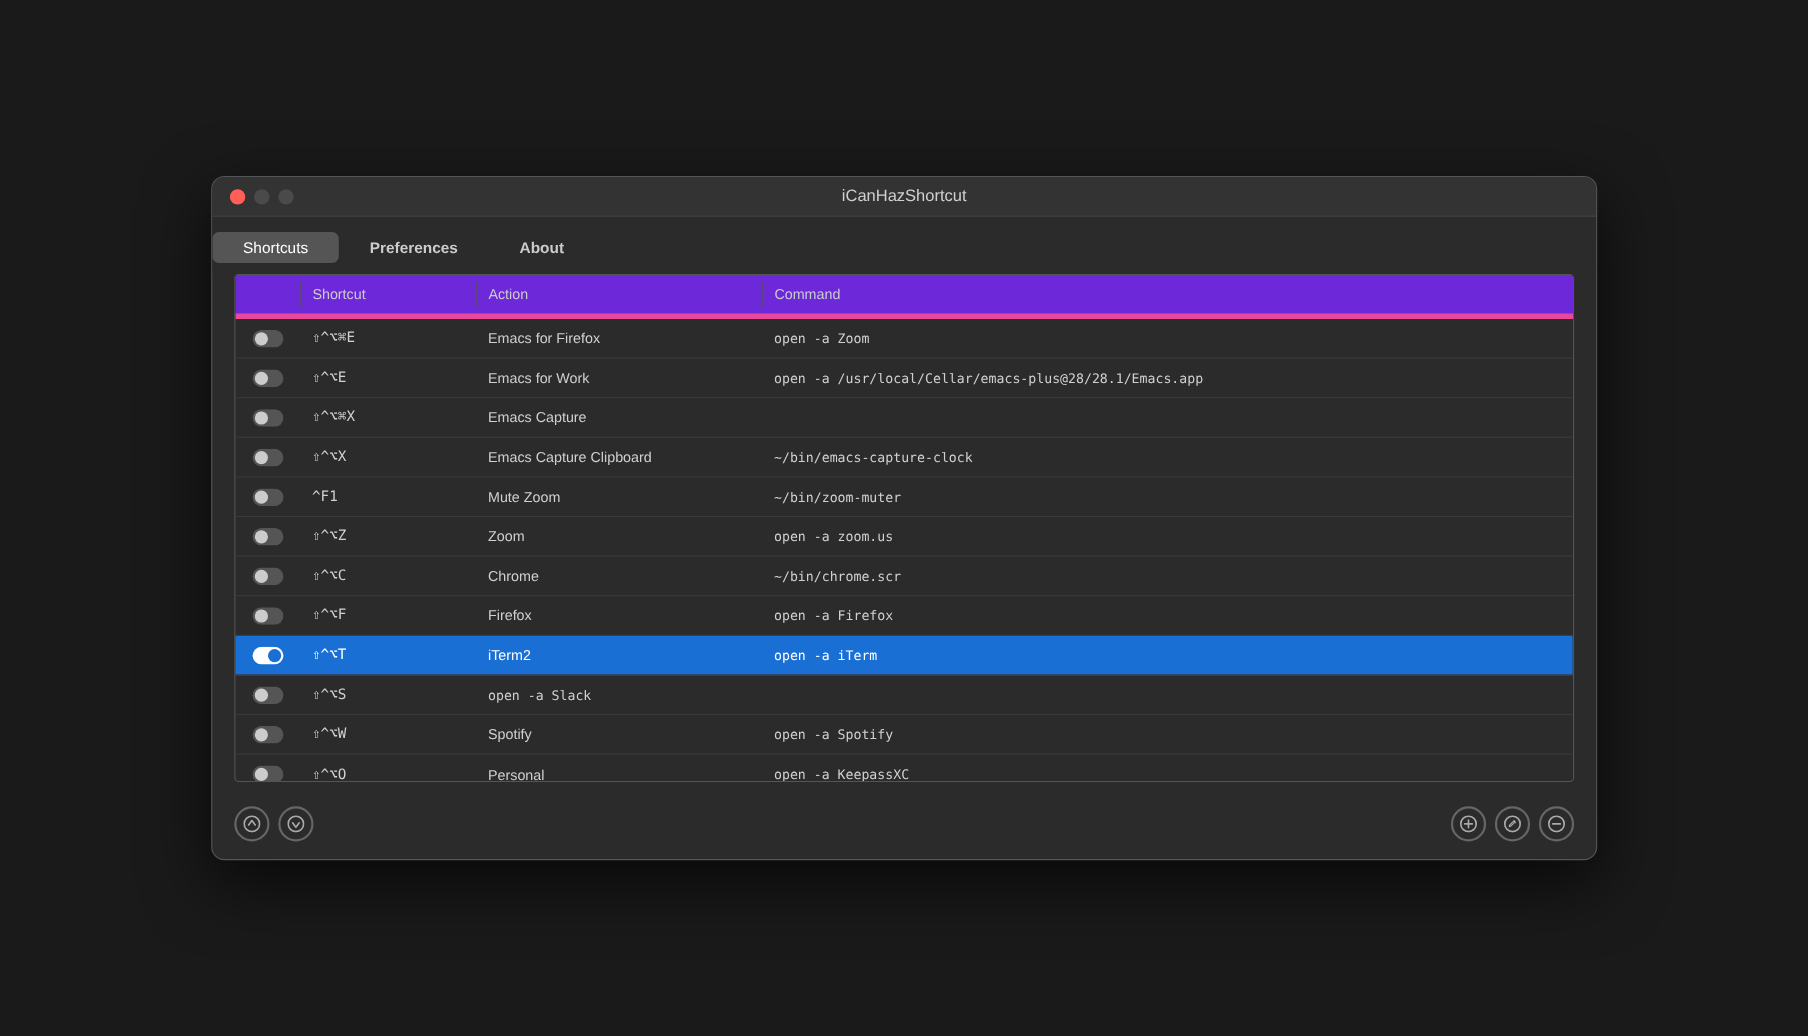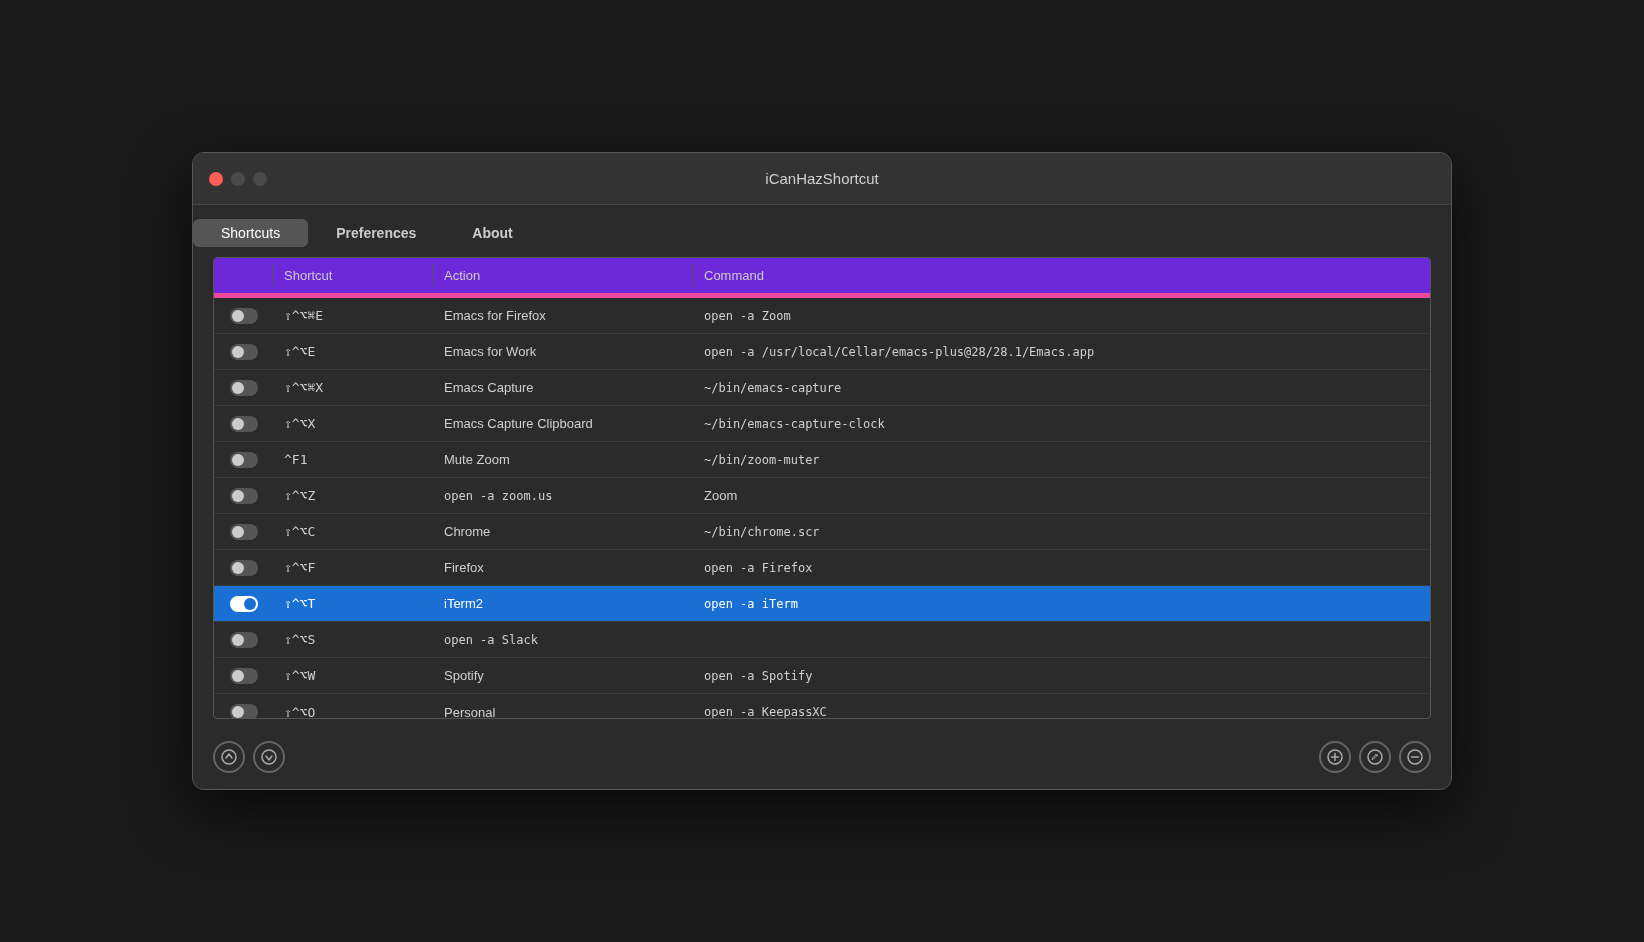--- a/index.html
+++ b/index.html
@@ -15,21 +15,21 @@
     .window {
       width: 1260px;
       background: #2b2b2b;
       border-radius: 12px;
       border: 1px solid #555;
       overflow: hidden;
       box-shadow: 0 20px 60px rgba(0,0,0,0.7);
     }
     .titlebar {
       background: #333;
-      height: 52px;
+      height: 36px;
       display: flex;
       align-items: center;
       justify-content: center;
       position: relative;
       border-bottom: 1px solid #444;
     }
     .traffic-lights {
       position: absolute;
       left: 16px;
       display: flex;
@@ -235,21 +235,20 @@
             <div class="td shortcut">⇧^⌥E</div>
             <div class="td">Emacs for Work</div>
             <div class="td command">open -a /usr/local/Cellar/emacs-plus@28/28.1/Emacs.app</div>
           </div>
           <div class="table-row">
             <div class="td toggle-cell">
               <div class="toggle"></div>
             </div>
             <div class="td shortcut">⇧^⌥⌘X</div>
             <div class="td">Emacs Capture</div>
-            <div class="td command">~/bin/emacs-capture</div>
           </div>
           <div class="table-row">
             <div class="td toggle-cell">
               <div class="toggle"></div>
             </div>
             <div class="td shortcut">⇧^⌥X</div>
             <div class="td">Emacs Capture Clipboard</div>
             <div class="td command">~/bin/emacs-capture-clock</div>
           </div>
           <div class="table-row">
@@ -258,22 +257,22 @@
             </div>
             <div class="td shortcut">^F1</div>
             <div class="td">Mute Zoom</div>
             <div class="td command">~/bin/zoom-muter</div>
           </div>
           <div class="table-row">
             <div class="td toggle-cell">
               <div class="toggle"></div>
             </div>
             <div class="td shortcut">⇧^⌥Z</div>
+            <div class="td">Zoom</div>
             <div class="td command">open -a zoom.us</div>
-            <div class="td">Zoom</div>
           </div>
           <div class="table-row">
             <div class="td toggle-cell">
               <div class="toggle"></div>
             </div>
             <div class="td shortcut">⇧^⌥C</div>
             <div class="td">Chrome</div>
             <div class="td command">~/bin/chrome.scr</div>
           </div>
           <div class="table-row">

